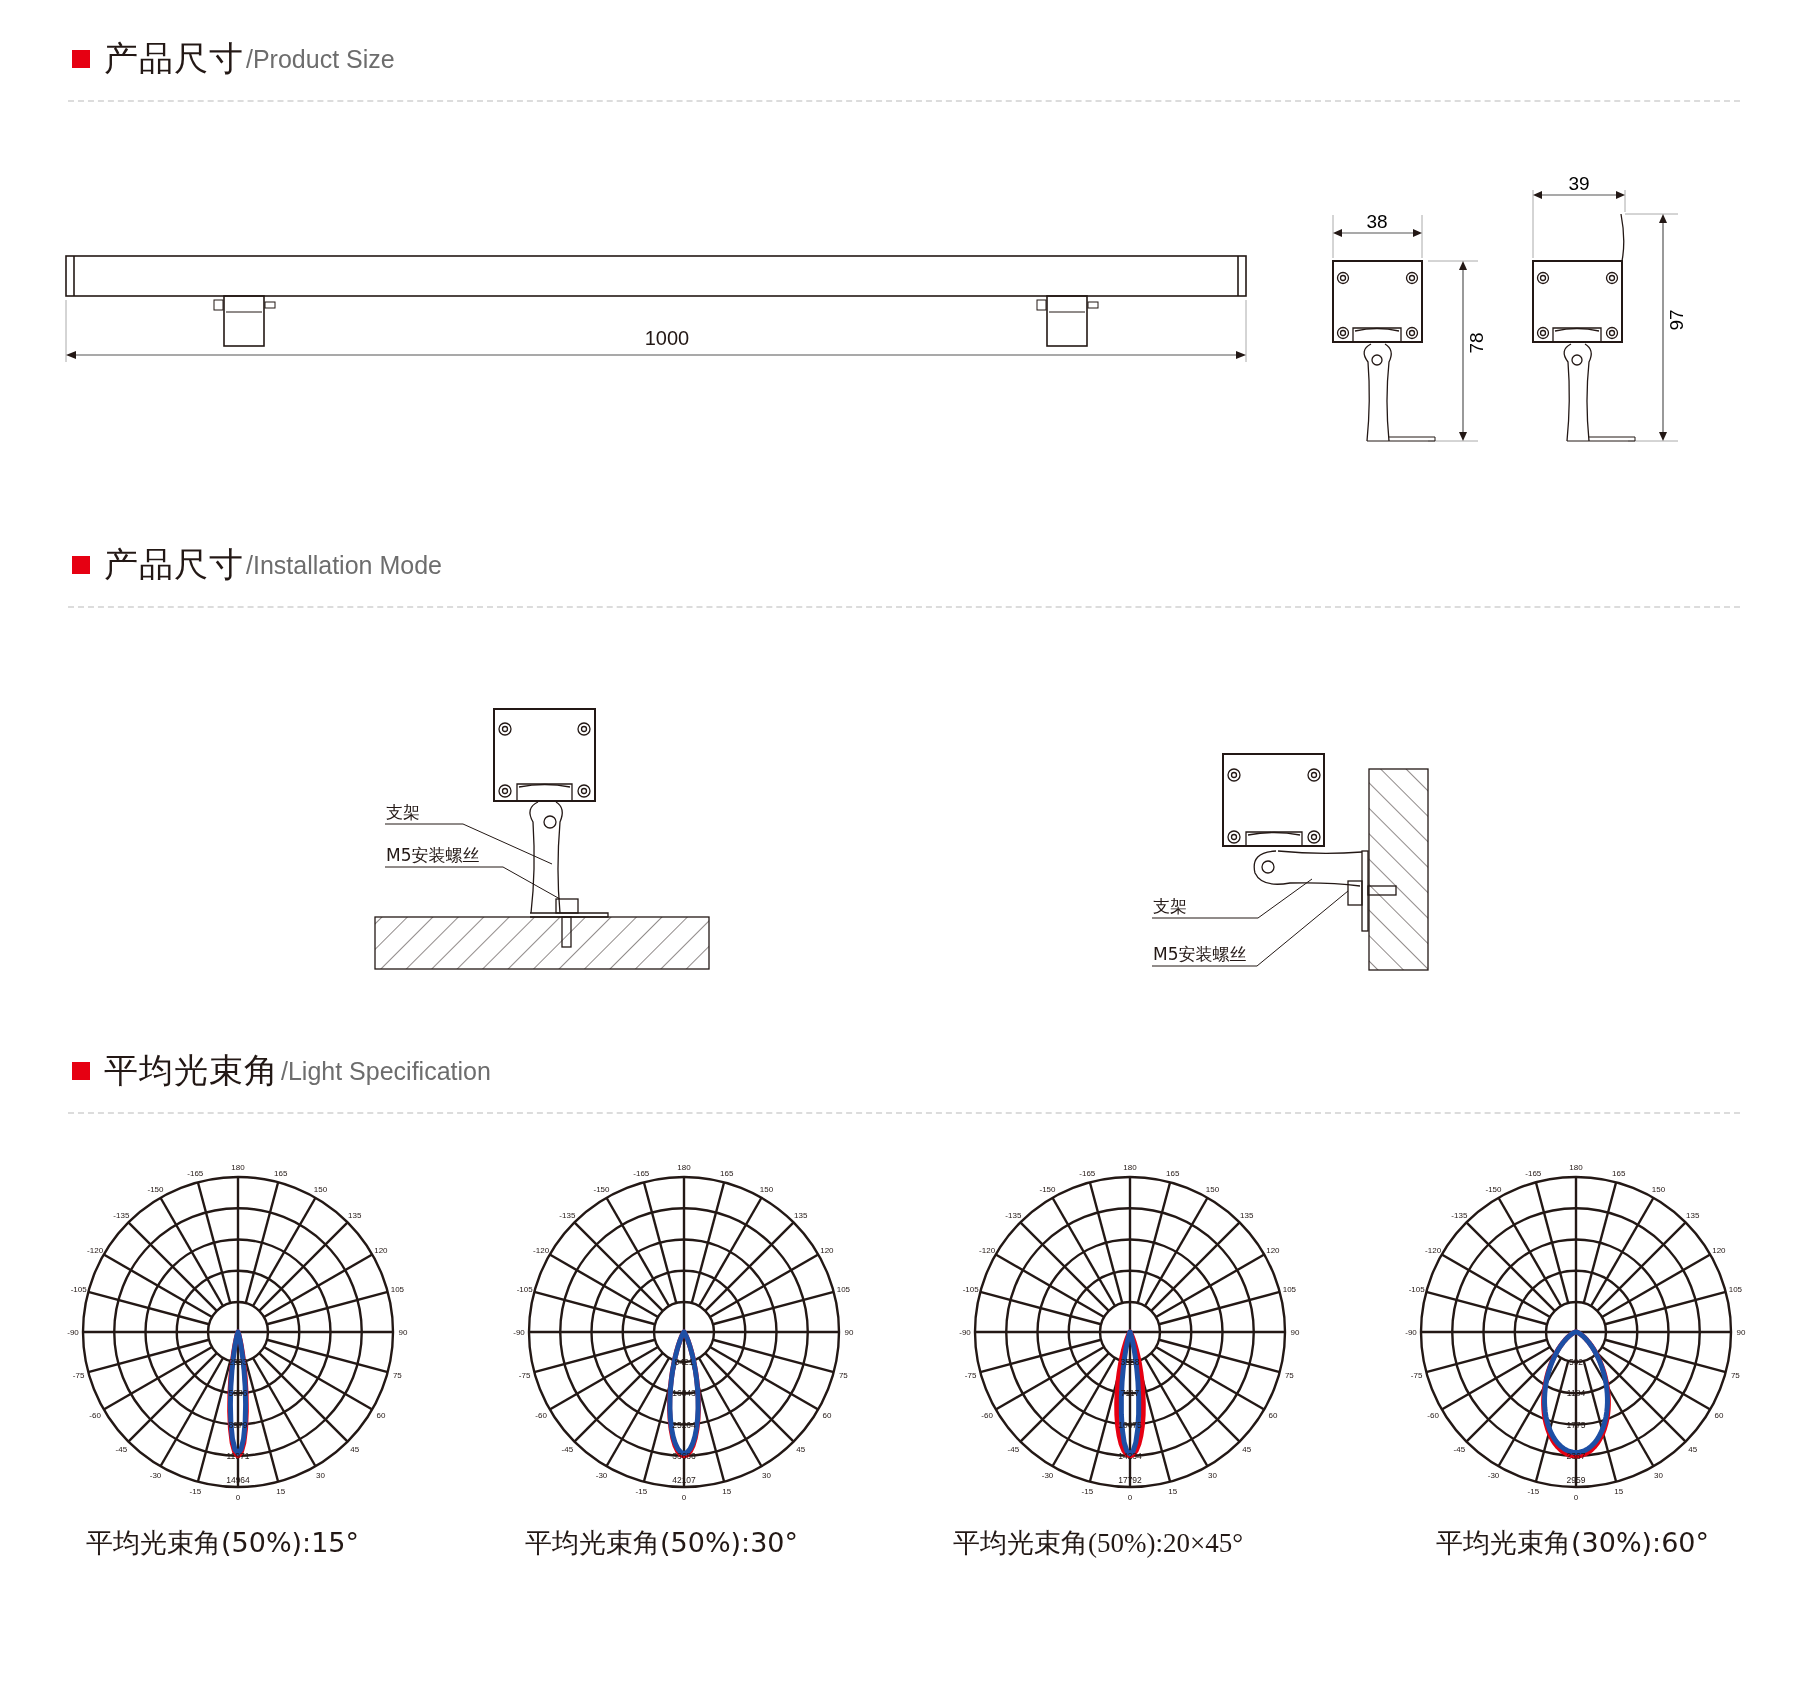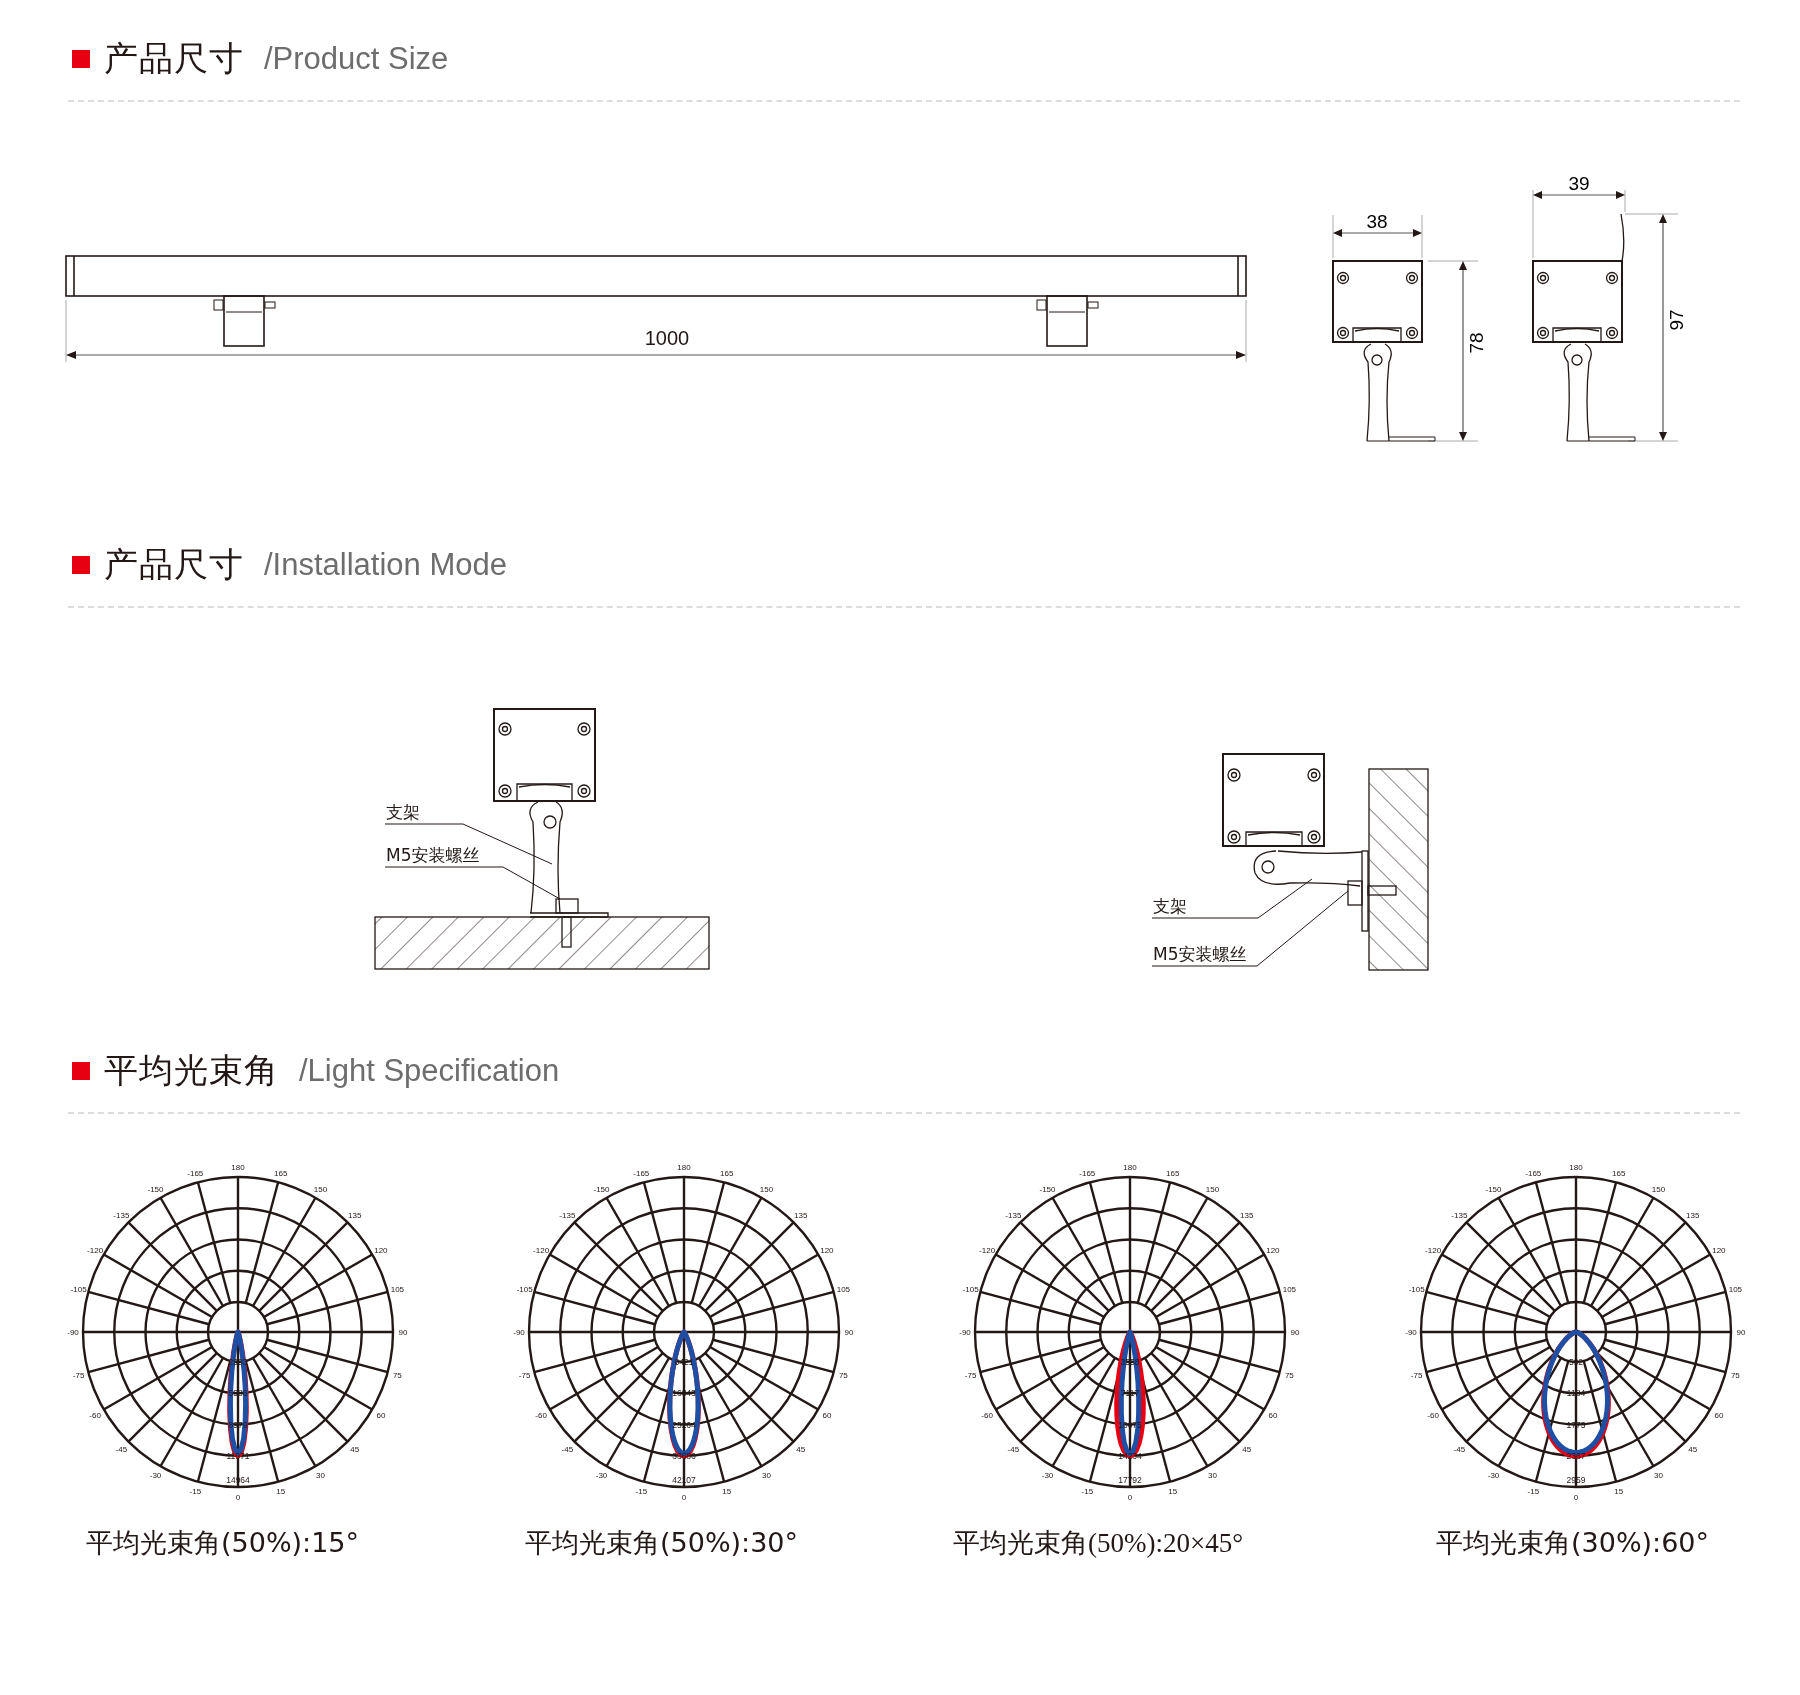--- a/index.html
+++ b/index.html
@@ -1,20 +1,20 @@
 <!DOCTYPE html>
 <html><head>
 <meta charset="utf-8">
 <style>
   html,body{margin:0;padding:0;background:#fff;}
   body{width:1800px;height:1695px;position:relative;overflow:hidden;font-family:"DejaVu Sans","Liberation Sans",sans-serif;color:#231815;}
   .sec-head{position:absolute;left:72px;height:50px;display:flex;align-items:center;}
   .sec-head .sq{width:18px;height:18px;background:#e60012;margin-right:14px;}
   .sec-head .zh{font-size:34px;color:#231815;letter-spacing:1px;}
-  .sec-head .en{font-size:31px;color:#6d6d6d;margin-left:20px;font-family:"Liberation Sans",sans-serif;}
+  .sec-head .en{font-size:25px;color:#6d6d6d;margin-left:2px;font-family:"Liberation Sans",sans-serif;}
   .divider{position:absolute;left:68px;width:1672px;height:0;border-top:2px dashed #dcdcdc;}
   svg{position:absolute;overflow:visible;}
   .lbl{font-family:"Liberation Sans",sans-serif;}
   .cap{position:absolute;font-size:27px;color:#231815;white-space:nowrap;font-family:"DejaVu Sans",sans-serif;}
   .anno{font-family:"DejaVu Sans",sans-serif;font-size:17px;fill:#231815;}
 </style>
 </head>
 <body>
 
 <div class="sec-head" style="top:34px;">

